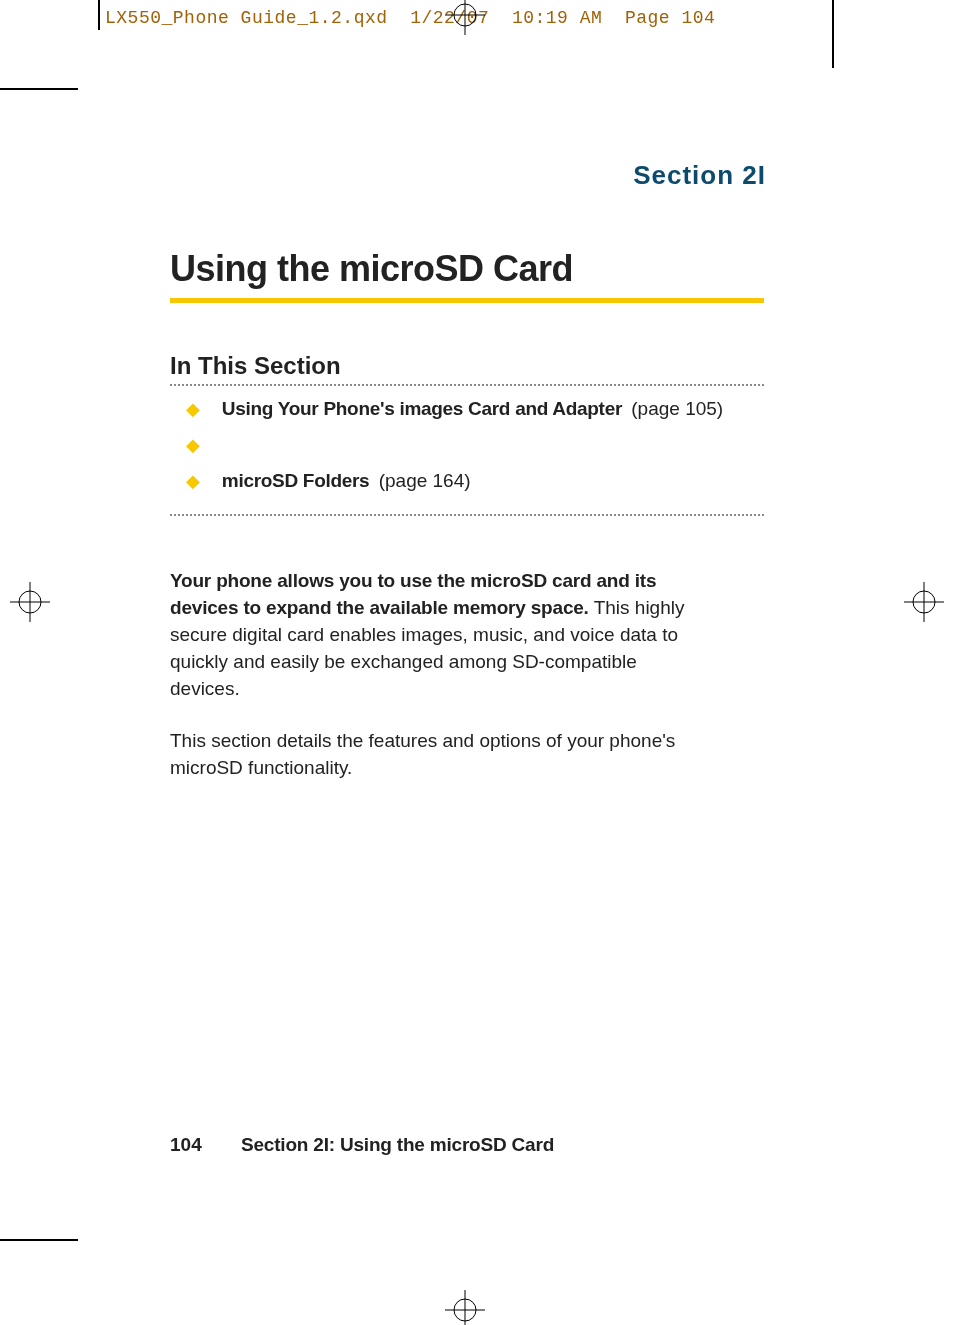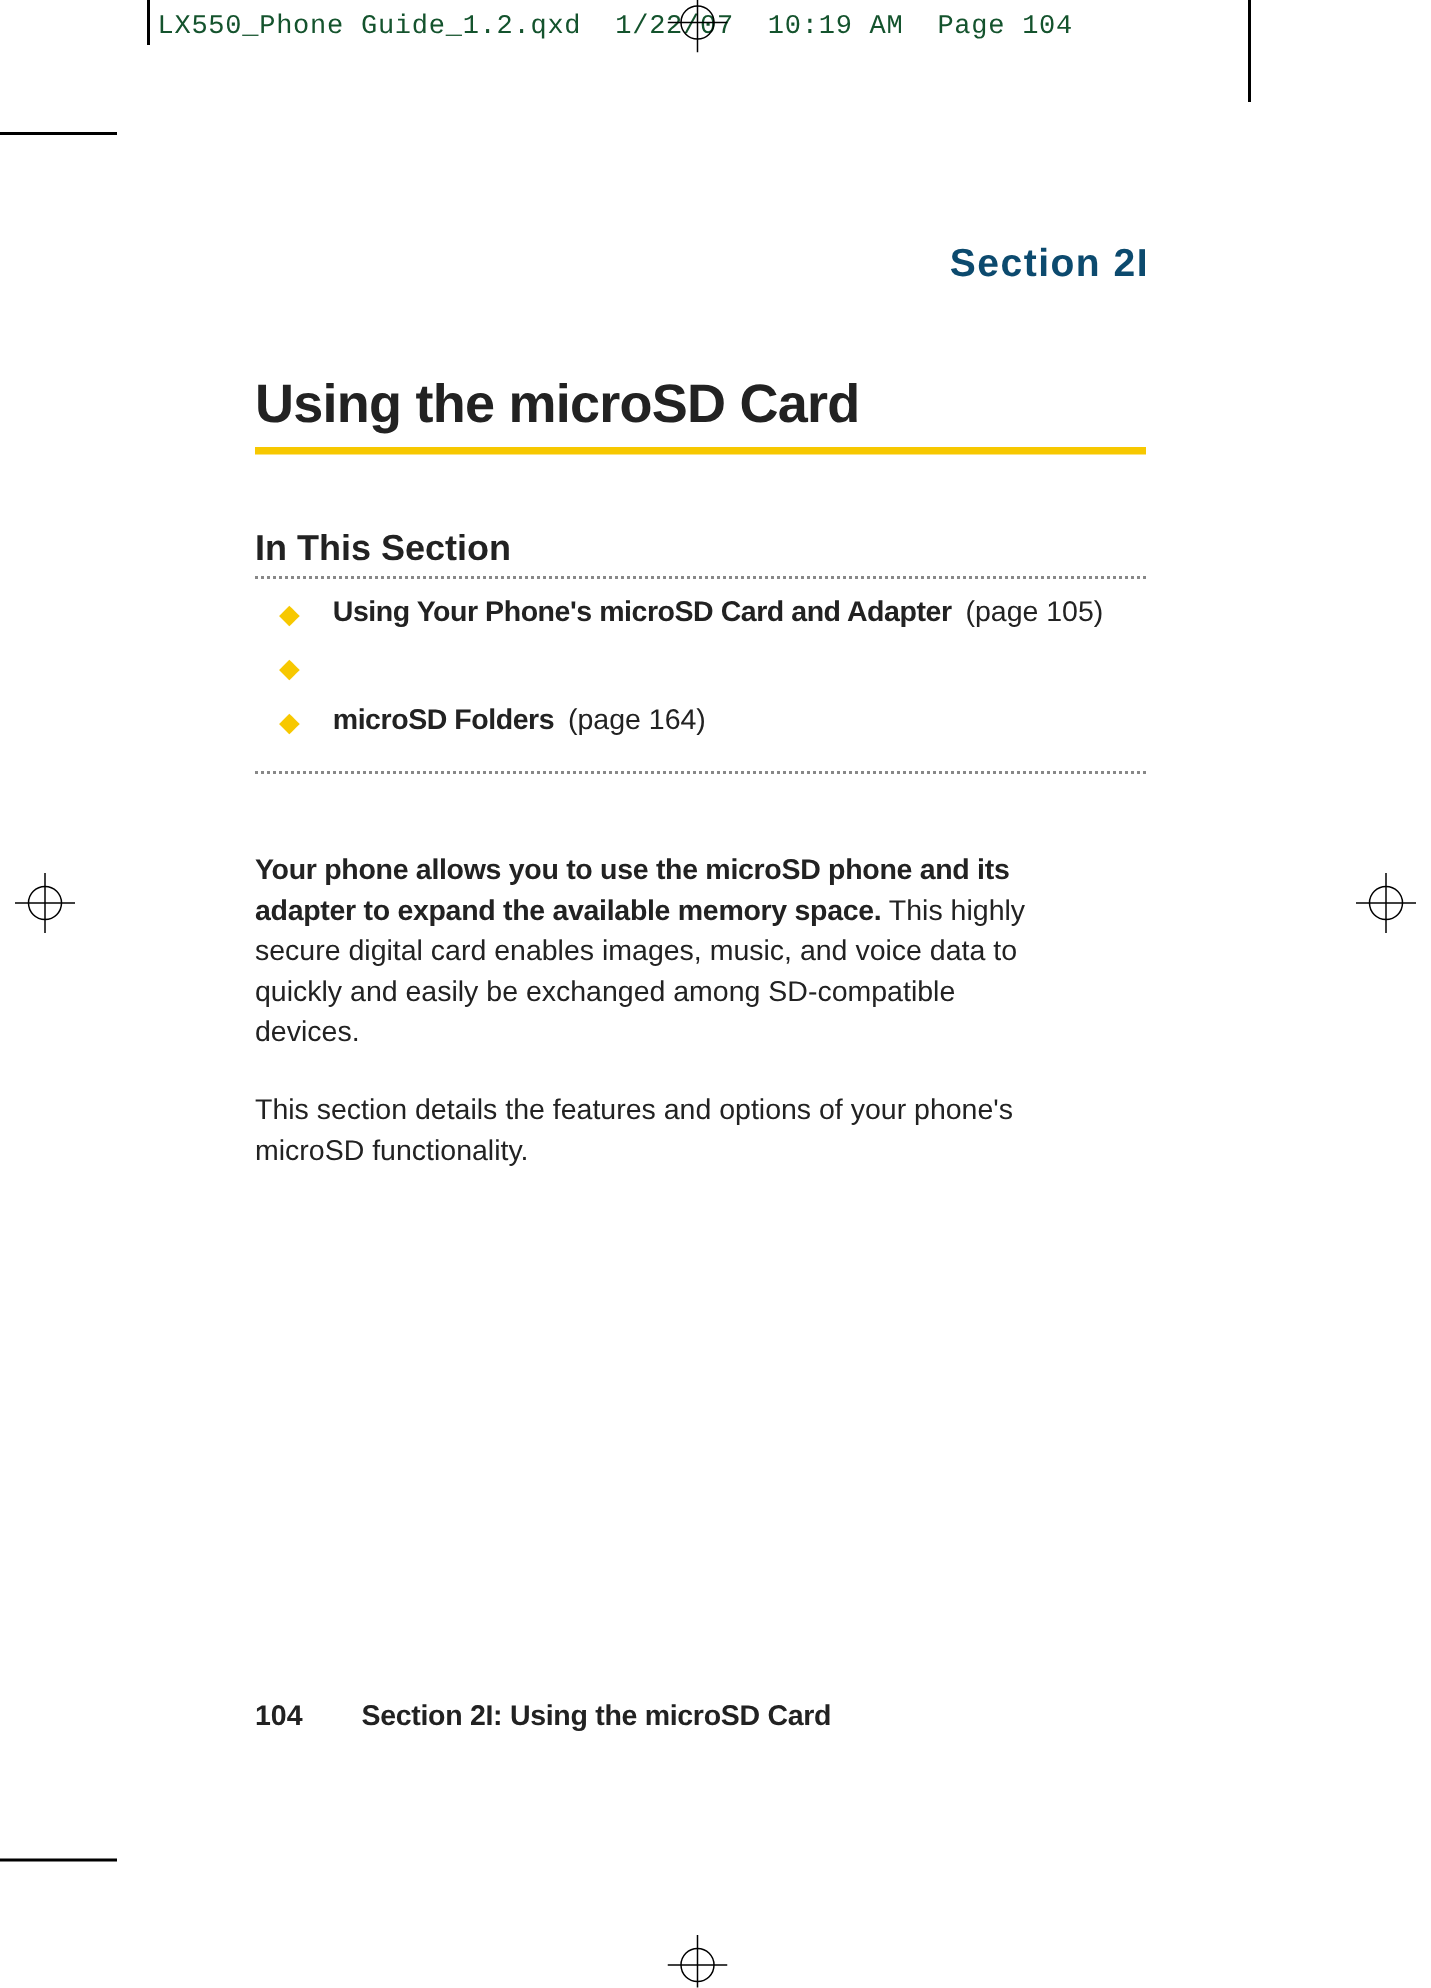--- a/index.html
+++ b/index.html
@@ -15,21 +15,21 @@
       font-family: Georgia, 'Times New Roman', serif;
       color: #222;
     }
     .header-info {
       position: absolute;
       top: 8px;
       left: 105px;
       font-family: 'Courier New', monospace;
       font-size: 18px;
       letter-spacing: 0.5px;
-      color: #14532d;
+      color: #a16207;
     }
     .crop-mark-top {
       position: absolute;
       top: 0;
       left: 98px;
       width: 2px;
       height: 30px;
       background: #000;
     }
     .crop-mark-top-h {
@@ -254,35 +254,35 @@
 
   <h1 class="main-title">Using the microSD Card</h1>
   <div class="title-underline"></div>
 
   <h2 class="subsection-title">In This Section</h2>
   <div class="dotted-top"></div>
 
   <ul class="toc-list">
     <li class="toc-item">
       <span class="bullet">◆</span>
-      <span><span class="toc-bold">Using Your Phone's microSD Card and Adapter</span> <span class="toc-page">(page 105)</span></span>
+      <span><span class="toc-bold">Using Your Phone's images Card and Adapter</span> <span class="toc-page">(page 105)</span></span>
     </li>
     <li class="toc-item">
       <span class="bullet">◆</span>
     </li>
     <li class="toc-item">
       <span class="bullet">◆</span>
       <span><span class="toc-bold">microSD Folders</span> <span class="toc-page">(page 164)</span></span>
     </li>
   </ul>
 
   <div class="dotted-bottom"></div>
 
   <p class="body-text">
-    <span class="body-bold">Your phone allows you to use the microSD phone and its adapter to expand the available memory space.</span><span> This highly secure digital card enables images, music, and voice data to quickly and easily be exchanged among SD-compatible devices.</span>
+    <span class="body-bold">Your phone allows you to use the microSD card and its devices to expand the available memory space.</span><span> This highly secure digital card enables images, music, and voice data to quickly and easily be exchanged among SD-compatible devices.</span>
   </p>
 
   <p class="body-para2">This section details the features and options of your phone's microSD functionality.</p>
 
   <div class="footer">
     <span class="footer-pagenum">104</span>
     <span class="footer-text">Section 2I: Using the microSD Card</span>
   </div>
 </div>
 

